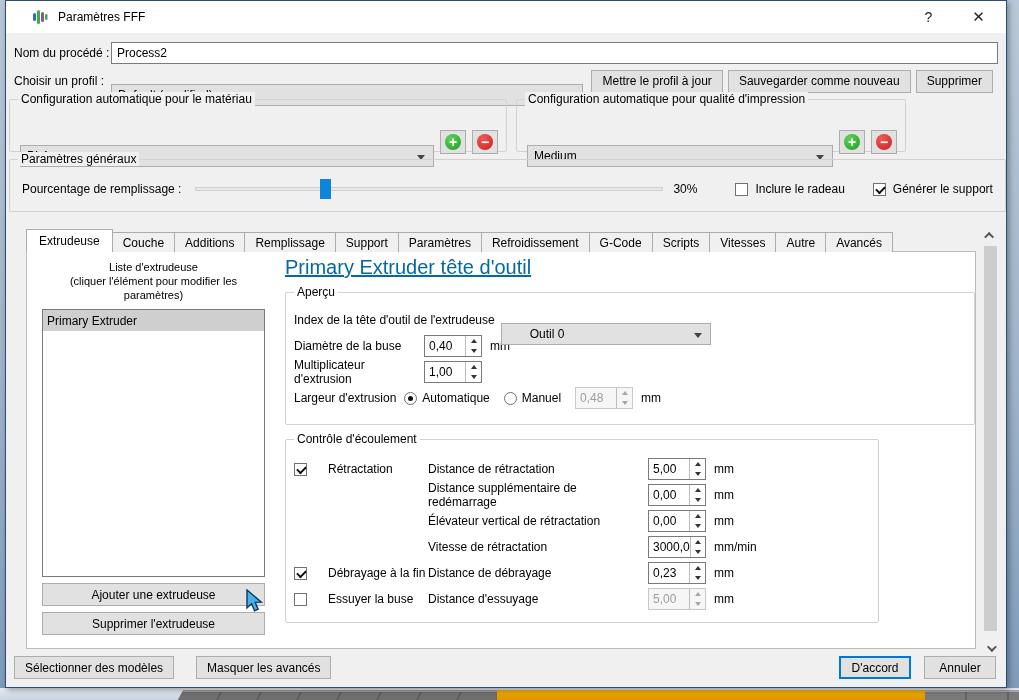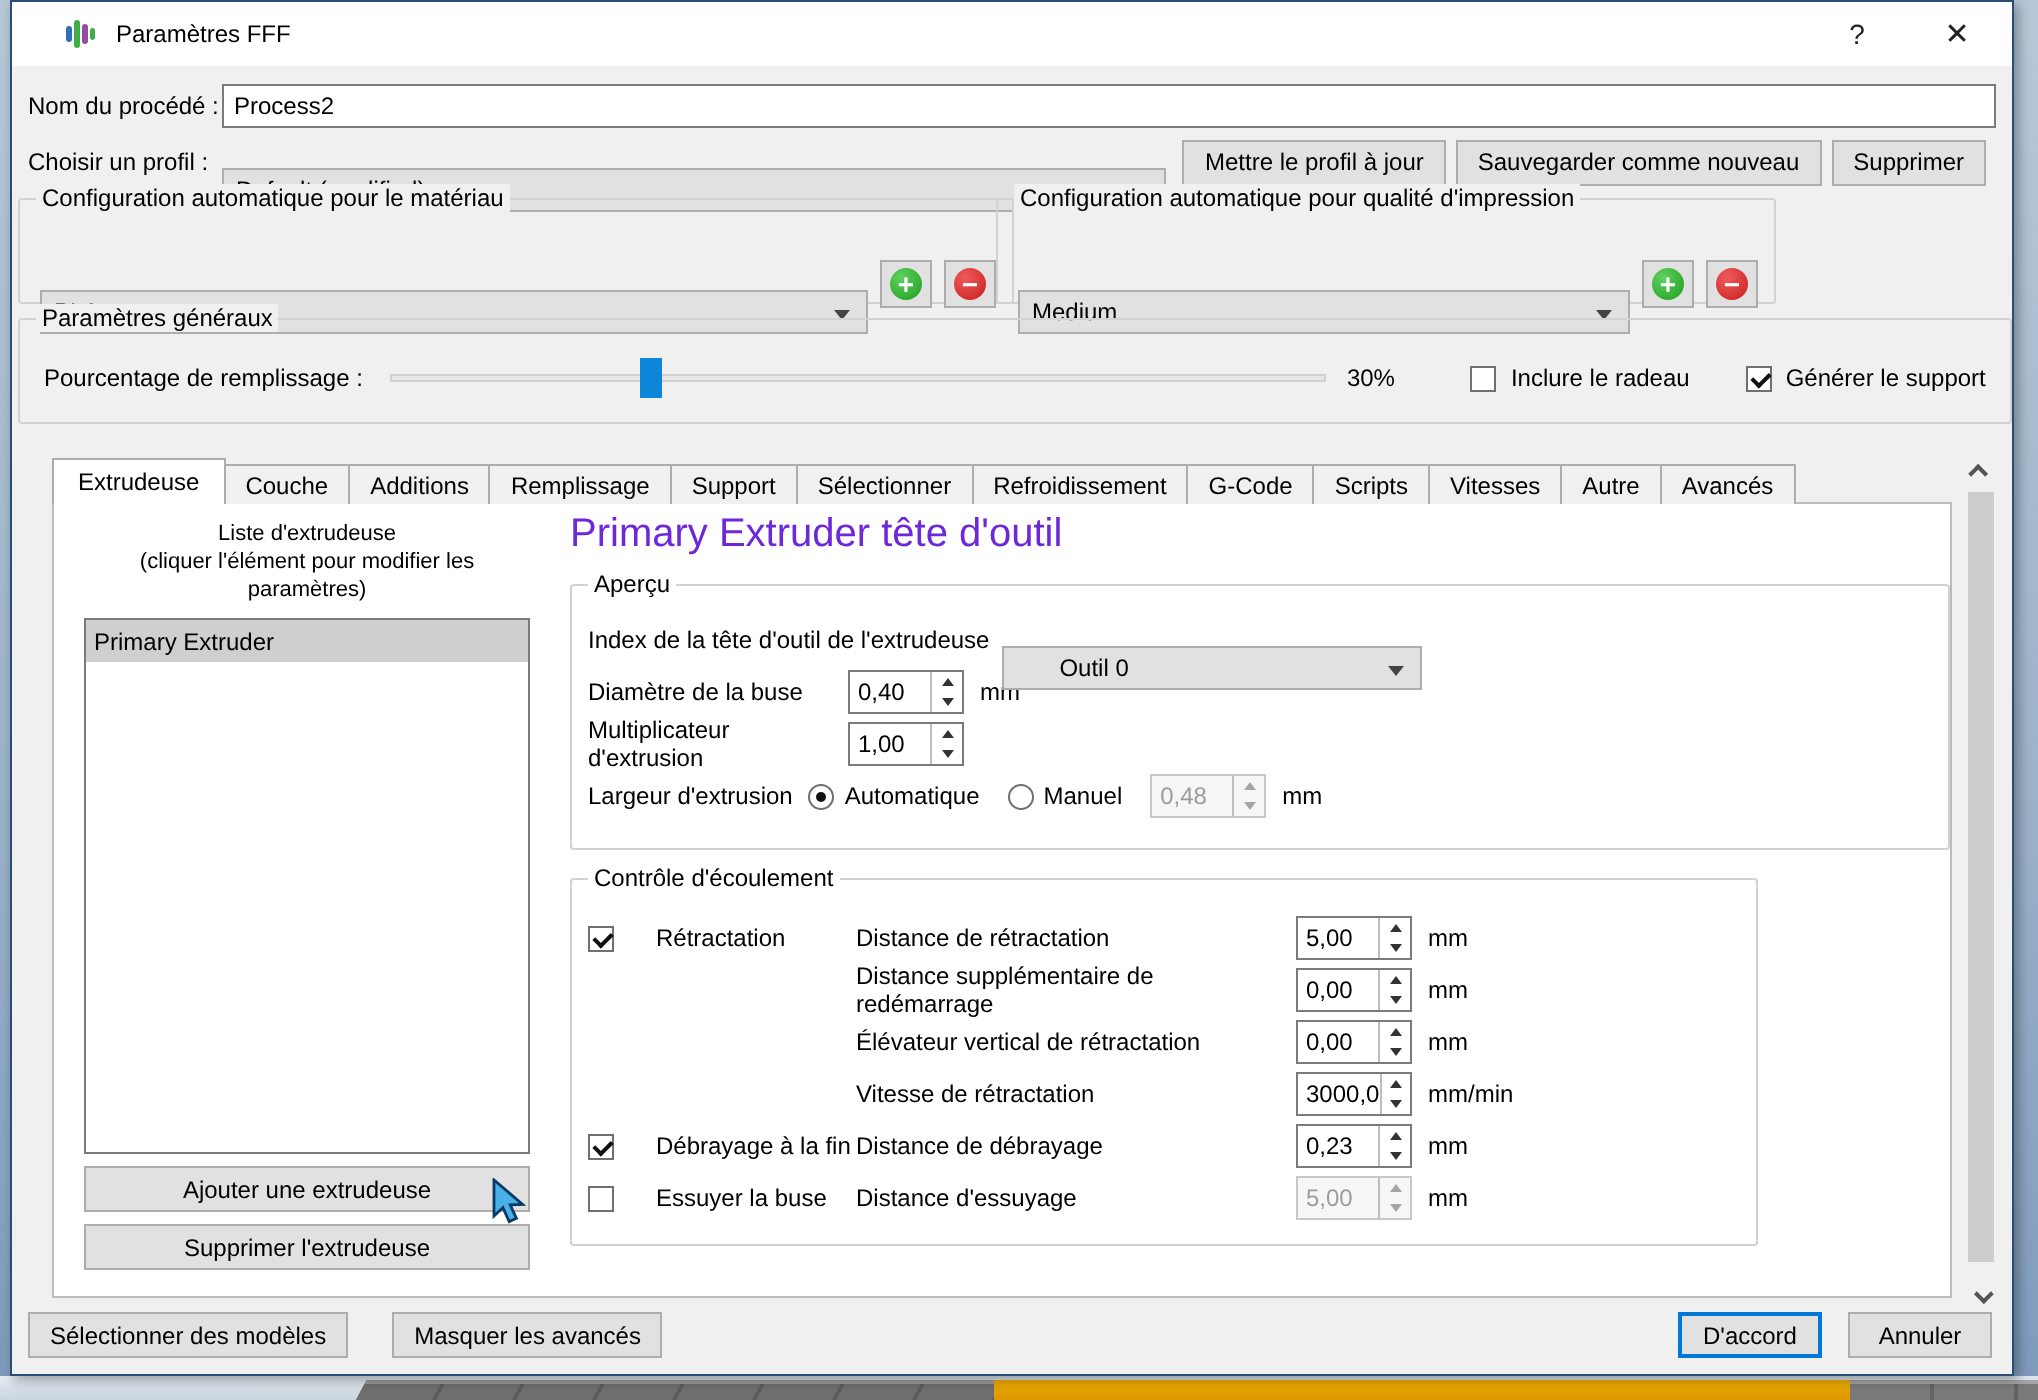--- a/index.html
+++ b/index.html
@@ -73,21 +73,21 @@
 
   
   .row-process { position:absolute; left:8px; right:8px; top:40px; height:23px; display:flex; align-items:center; }
   .row-profile { position:absolute; left:8px; right:8px; top:68px; height:24px; display:flex; align-items:center; }
   .row-profile .combo { width:530px; margin-right:8px; }
   .row-profile .w-btn { margin-right:5px; }
   .field-label { width:97px; flex:none; }
   .row-process input { flex:1; }
 
   .gb-material { left:3px; top:98px; width:498px; height:53px; }
-  .gb-quality  { left:492px; top:98px; width:390px; height:53px;text-align:right; }
+  .gb-quality  { left:510px; top:98px; width:390px; height:53px;text-align:right; }
   .gb-inner { position:absolute; left:10px; right:8px; top:17px; display:flex; align-items:center; gap:6px; }
   .gb-inner .combo { flex:1; }
 
   .gb-general { left:3px; top:158px; width:997px; height:53px; }
   .gen-inner { position:absolute; left:12px; right:10px; top:18px; height:22px; display:flex; align-items:center; }
   .slider { position:relative; width:468px; height:22px; margin-left:14px; flex:none; }
   .slider-track { position:absolute; left:0; right:0; top:9px; height:4px; background:#e7e7e7; border:1px solid #d0d0d0; }
   .slider-handle { position:absolute; top:1px; width:11px; height:20px; background:#0c86d8; }
   .slider-value { margin-left:10px; width:34px; }
   .chk-group { display:flex; align-items:center; gap:7px; margin-left:28px; }
@@ -107,21 +107,21 @@
   .sb-thumb { position:absolute; left:2px; width:13px; top:19px; height:385px; background:#cdcdcd; }
 
   
   .ext-col { position:absolute; left:15px; top:8px; width:223px; }
   .ext-head { text-align:center; font-size:11px; line-height:14px; }
   .ext-list { margin-top:7px; width:223px; height:268px; background:#fff; border:1px solid #7a7a7a; }
   .ext-item { height:21px; background:#cfcfcf; display:flex; align-items:center; padding-left:4px; font-size:12px; }
   .ext-btn { margin-top:6px; width:223px; }
 
   
-  .panel-head { position:absolute; left:258px; top:4px; font-size:20px; color:#6d28d9; }
+  .panel-head { position:absolute; left:258px; top:4px; font-size:20px; color:#0369a1;text-decoration:underline; }
   .gb-overview { left:258px; top:40px; width:690px; height:133px; }
   .gb-ooze { left:258px; top:187px; width:594px; height:184px; }
   .form-row { display:flex; align-items:center; height:26px; }
   .ov-rows { position:absolute; left:8px; top:14px; right:8px; }
   .ov-tool-label { margin-right:6px; }
   .combo-tool { width:210px;padding-left:28px; }
   .lblw { width:130px; flex:none; }
   .unit { margin-left:8px; }
   .radio-lbl { margin:0 14px 0 5px; }
 
@@ -228,21 +228,21 @@
       </span>
     </div>
   </div>
 
   <div class="tabbar">
     <div class="tab active">Extrudeuse</div>
     <div class="tab">Couche</div>
     <div class="tab">Additions</div>
     <div class="tab">Remplissage</div>
     <div class="tab">Support</div>
-    <div class="tab">Sélectionner</div>
+    <div class="tab">Paramètres</div>
     <div class="tab">Refroidissement</div>
     <div class="tab">G-Code</div>
     <div class="tab">Scripts</div>
     <div class="tab">Vitesses</div>
     <div class="tab">Autre</div>
     <div class="tab">Avancés</div>
   </div>
 
   <div class="tabpane">
 

